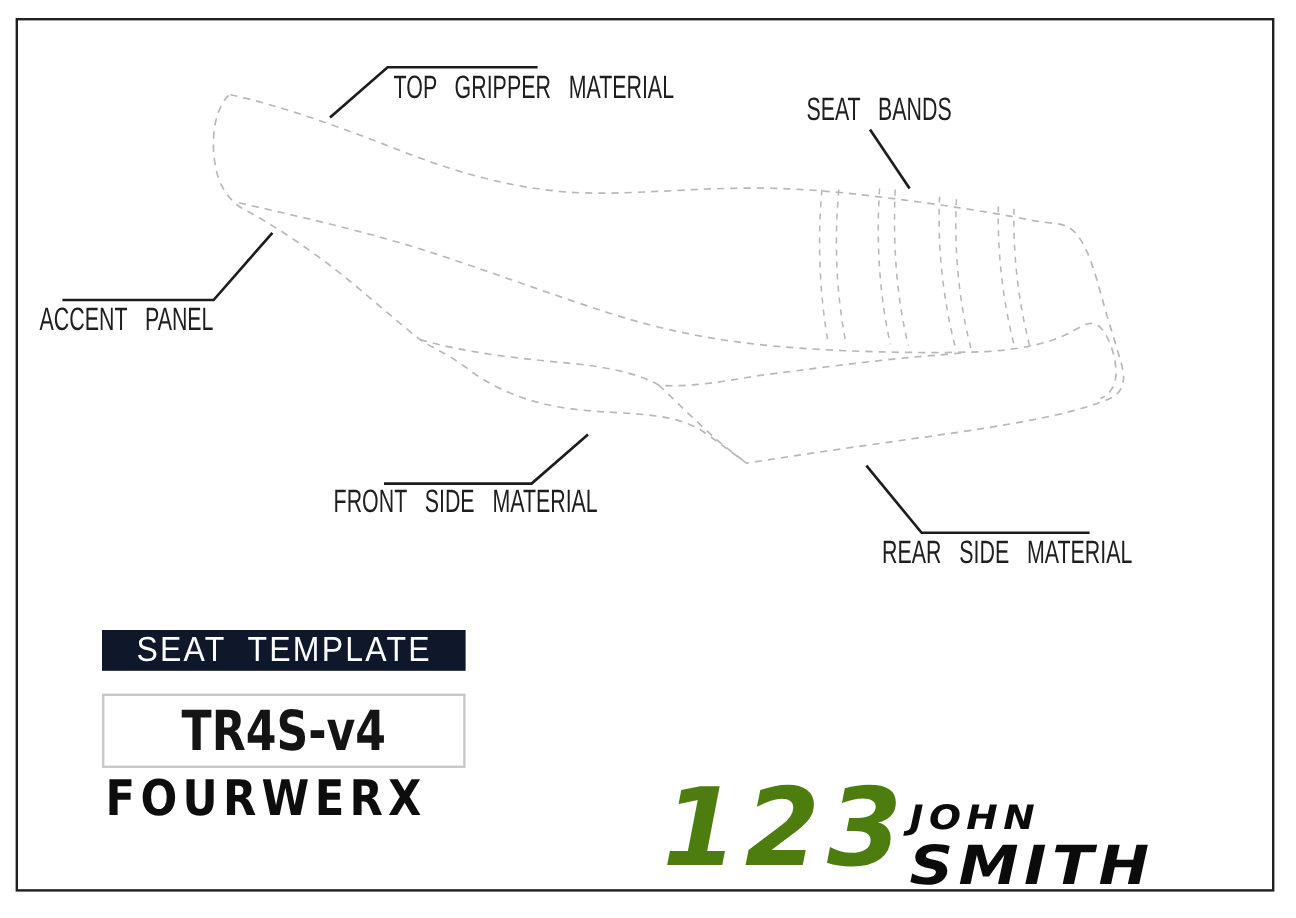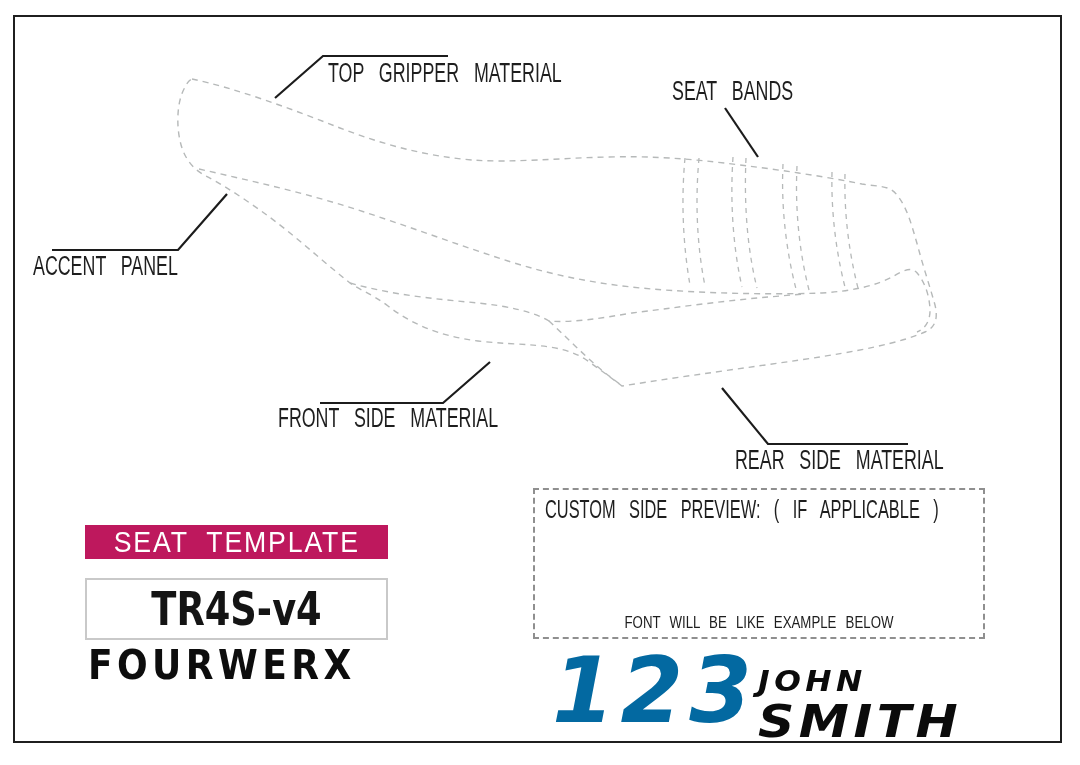--- a/index.html
+++ b/index.html
@@ -34,21 +34,21 @@
     transform:scaleX(0.63);transform-origin:left top;
   }
   .preview-note{
     position:absolute;left:50%;top:124px;white-space:nowrap;line-height:1;
     font-size:17px;color:#1e1e1e;word-spacing:7px;
     transform:translateX(-50%) scaleX(0.78);
   }
 
   .header-box{
     position:absolute;left:85px;top:525px;width:303px;height:34px;
-    background:#be185d;display:flex;align-items:center;justify-content:center;
+    background:#0f172a;display:flex;align-items:center;justify-content:center;
   }
   .header-box span{
     color:#ffffff;font-size:29px;line-height:1;letter-spacing:2px;word-spacing:10px;
     transform:scaleX(0.92);white-space:nowrap;
   }
   .model-box{
     position:absolute;left:85px;top:562px;width:303px;height:62px;
     border:2px solid #c9c9c9;box-sizing:border-box;background:#ffffff;
     display:flex;align-items:center;justify-content:center;margin-top:16px;
   }
@@ -59,21 +59,21 @@
   .brand-logo{
     position:absolute;left:88px;top:645px;white-space:nowrap;line-height:1;
     font-family:"DejaVu Sans",sans-serif;font-weight:bold;font-size:41px;
     letter-spacing:5px;color:#0d0d0d;transform:scaleX(0.88);transform-origin:left top;
   }
 
   .name-example{position:absolute;left:550px;top:646px;width:440px;height:100px;}
   .name-number{
     position:absolute;left:2px;top:0px;line-height:1;
     font-family:"DejaVu Sans",sans-serif;font-weight:bold;font-style:italic;
-    font-size:90px;letter-spacing:6px;color:#0369a1;
+    font-size:90px;letter-spacing:6px;color:#4d7c0f;
   }
   .name-text{
     position:absolute;left:208px;top:22px;display:flex;flex-direction:column;
     align-items:flex-start;transform:scaleX(1.12);transform-origin:left top;
     font-family:"DejaVu Sans",sans-serif;font-weight:bold;font-style:italic;color:#0b0b0b;
   }
   .name-first{font-size:28px;line-height:1;letter-spacing:4px;}
   .name-last{font-size:45px;line-height:1;letter-spacing:4px;margin-top:3px;}
 </style>
 </head>
@@ -153,24 +153,20 @@
       <polyline points="908,444 768,444 722,388"></polyline>
     </g>
   </svg>
 
   <div class="cad-label lbl-top-gripper">TOP GRIPPER MATERIAL</div>
   <div class="cad-label lbl-seat-bands">SEAT BANDS</div>
   <div class="cad-label lbl-accent">ACCENT PANEL</div>
   <div class="cad-label lbl-front">FRONT SIDE MATERIAL</div>
   <div class="cad-label lbl-rear">REAR SIDE MATERIAL</div>
 
-  <div class="preview-box">
-    <div class="preview-title">CUSTOM SIDE PREVIEW: ( IF APPLICABLE )</div>
-    <div class="preview-note">FONT WILL BE LIKE EXAMPLE BELOW</div>
-  </div>
 
   <div class="header-box">
     <span>SEAT TEMPLATE</span>
   </div>
   <div class="model-box">
     <span>TR4S-v4</span>
   </div>
   <div class="brand-logo">FOURWERX</div>
 
   <div class="name-example">

